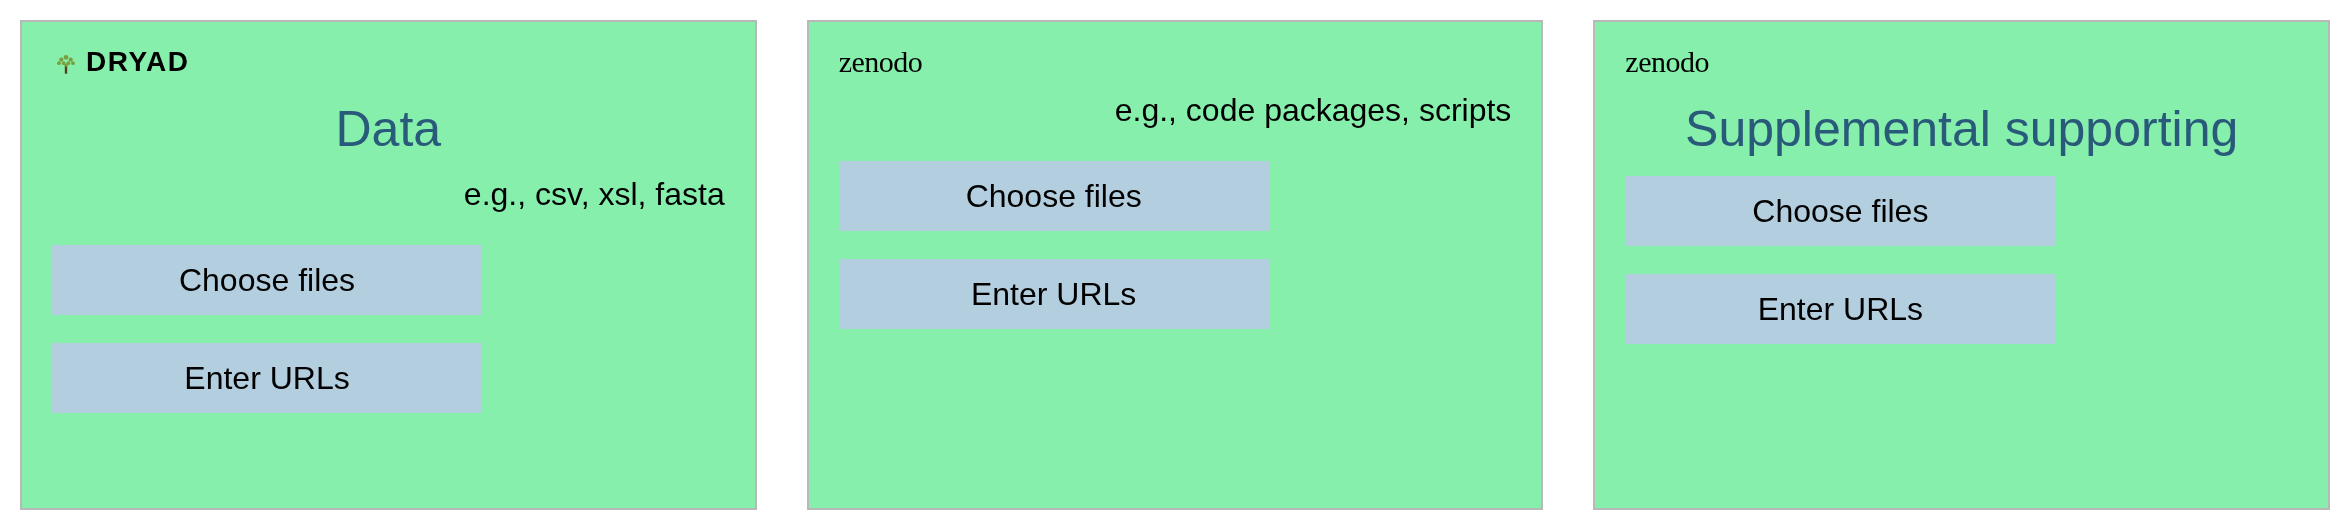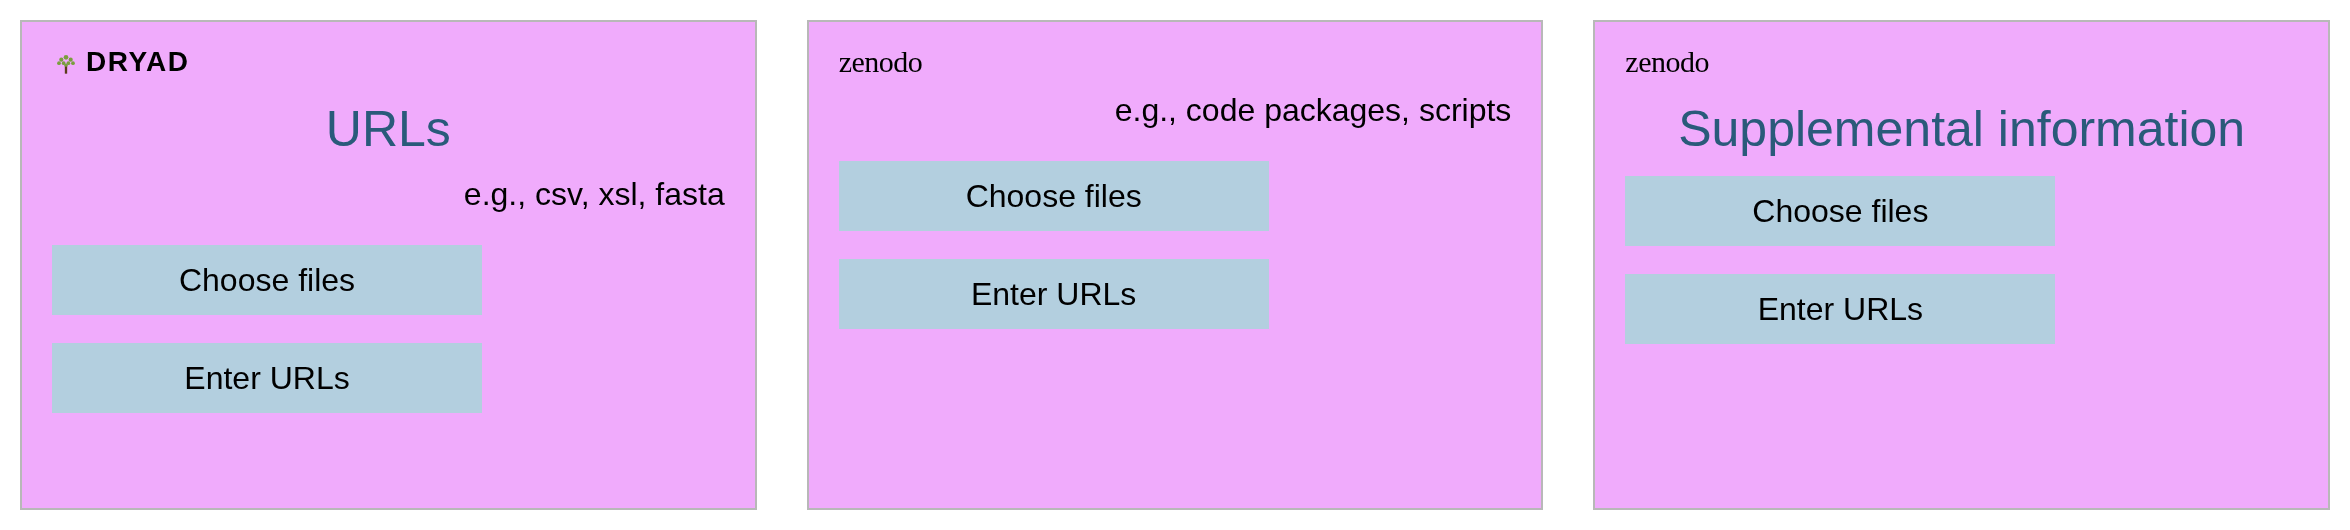--- a/index.html
+++ b/index.html
@@ -12,21 +12,21 @@
       background: #ffffff;
       width: 2350px;
       height: 530px;
       display: flex;
       gap: 50px;
       padding: 20px;
     }
     .panel {
       flex: 1;
       border: 2px solid #b8b8b8;
-      background: #f0abfc;
+      background: #86efac;
       padding: 20px 30px 36px 30px;
       display: flex;
       flex-direction: column;
       position: relative;
     }
     .panel-logo {
       height: 40px;
       margin-bottom: 10px;
       display: flex;
       align-items: center;
@@ -98,21 +98,21 @@
         <circle cx="6" cy="13" r="1.6" fill="#7a9e3e"></circle>
         <circle cx="18" cy="13" r="1.6" fill="#7a9e3e"></circle>
         <circle cx="10" cy="13" r="1.6" fill="#7a9e3e"></circle>
         <circle cx="14" cy="13" r="1.6" fill="#7a9e3e"></circle>
         <circle cx="12" cy="15" r="1.5" fill="#7a9e3e"></circle>
         <rect x="11" y="16" width="2" height="6" fill="#5a3a1a"></rect>
       </svg>
       <span class="dryad-text">DRYAD</span>
     </div>
   </div>
-  <h2 class="panel-title">URLs</h2>
+  <h2 class="panel-title">Data</h2>
   <p class="panel-subtitle">e.g., csv, xsl, fasta</p>
   <div class="button-container">
     <button class="action-button">Choose files</button>
     <button class="action-button">Enter URLs</button>
   </div>
 </div>
 
 <div class="panel">
   <div class="panel-logo">
     <span class="zenodo-text">zenodo</span>
@@ -121,18 +121,18 @@
   <div class="button-container">
     <button class="action-button">Choose files</button>
     <button class="action-button">Enter URLs</button>
   </div>
 </div>
 
 <div class="panel">
   <div class="panel-logo">
     <span class="zenodo-text">zenodo</span>
   </div>
-  <h2 class="panel-title">Supplemental information</h2>
+  <h2 class="panel-title">Supplemental supporting</h2>
   <div class="button-container">
     <button class="action-button">Choose files</button>
     <button class="action-button">Enter URLs</button>
   </div>
 </div>
 
 </body></html>

